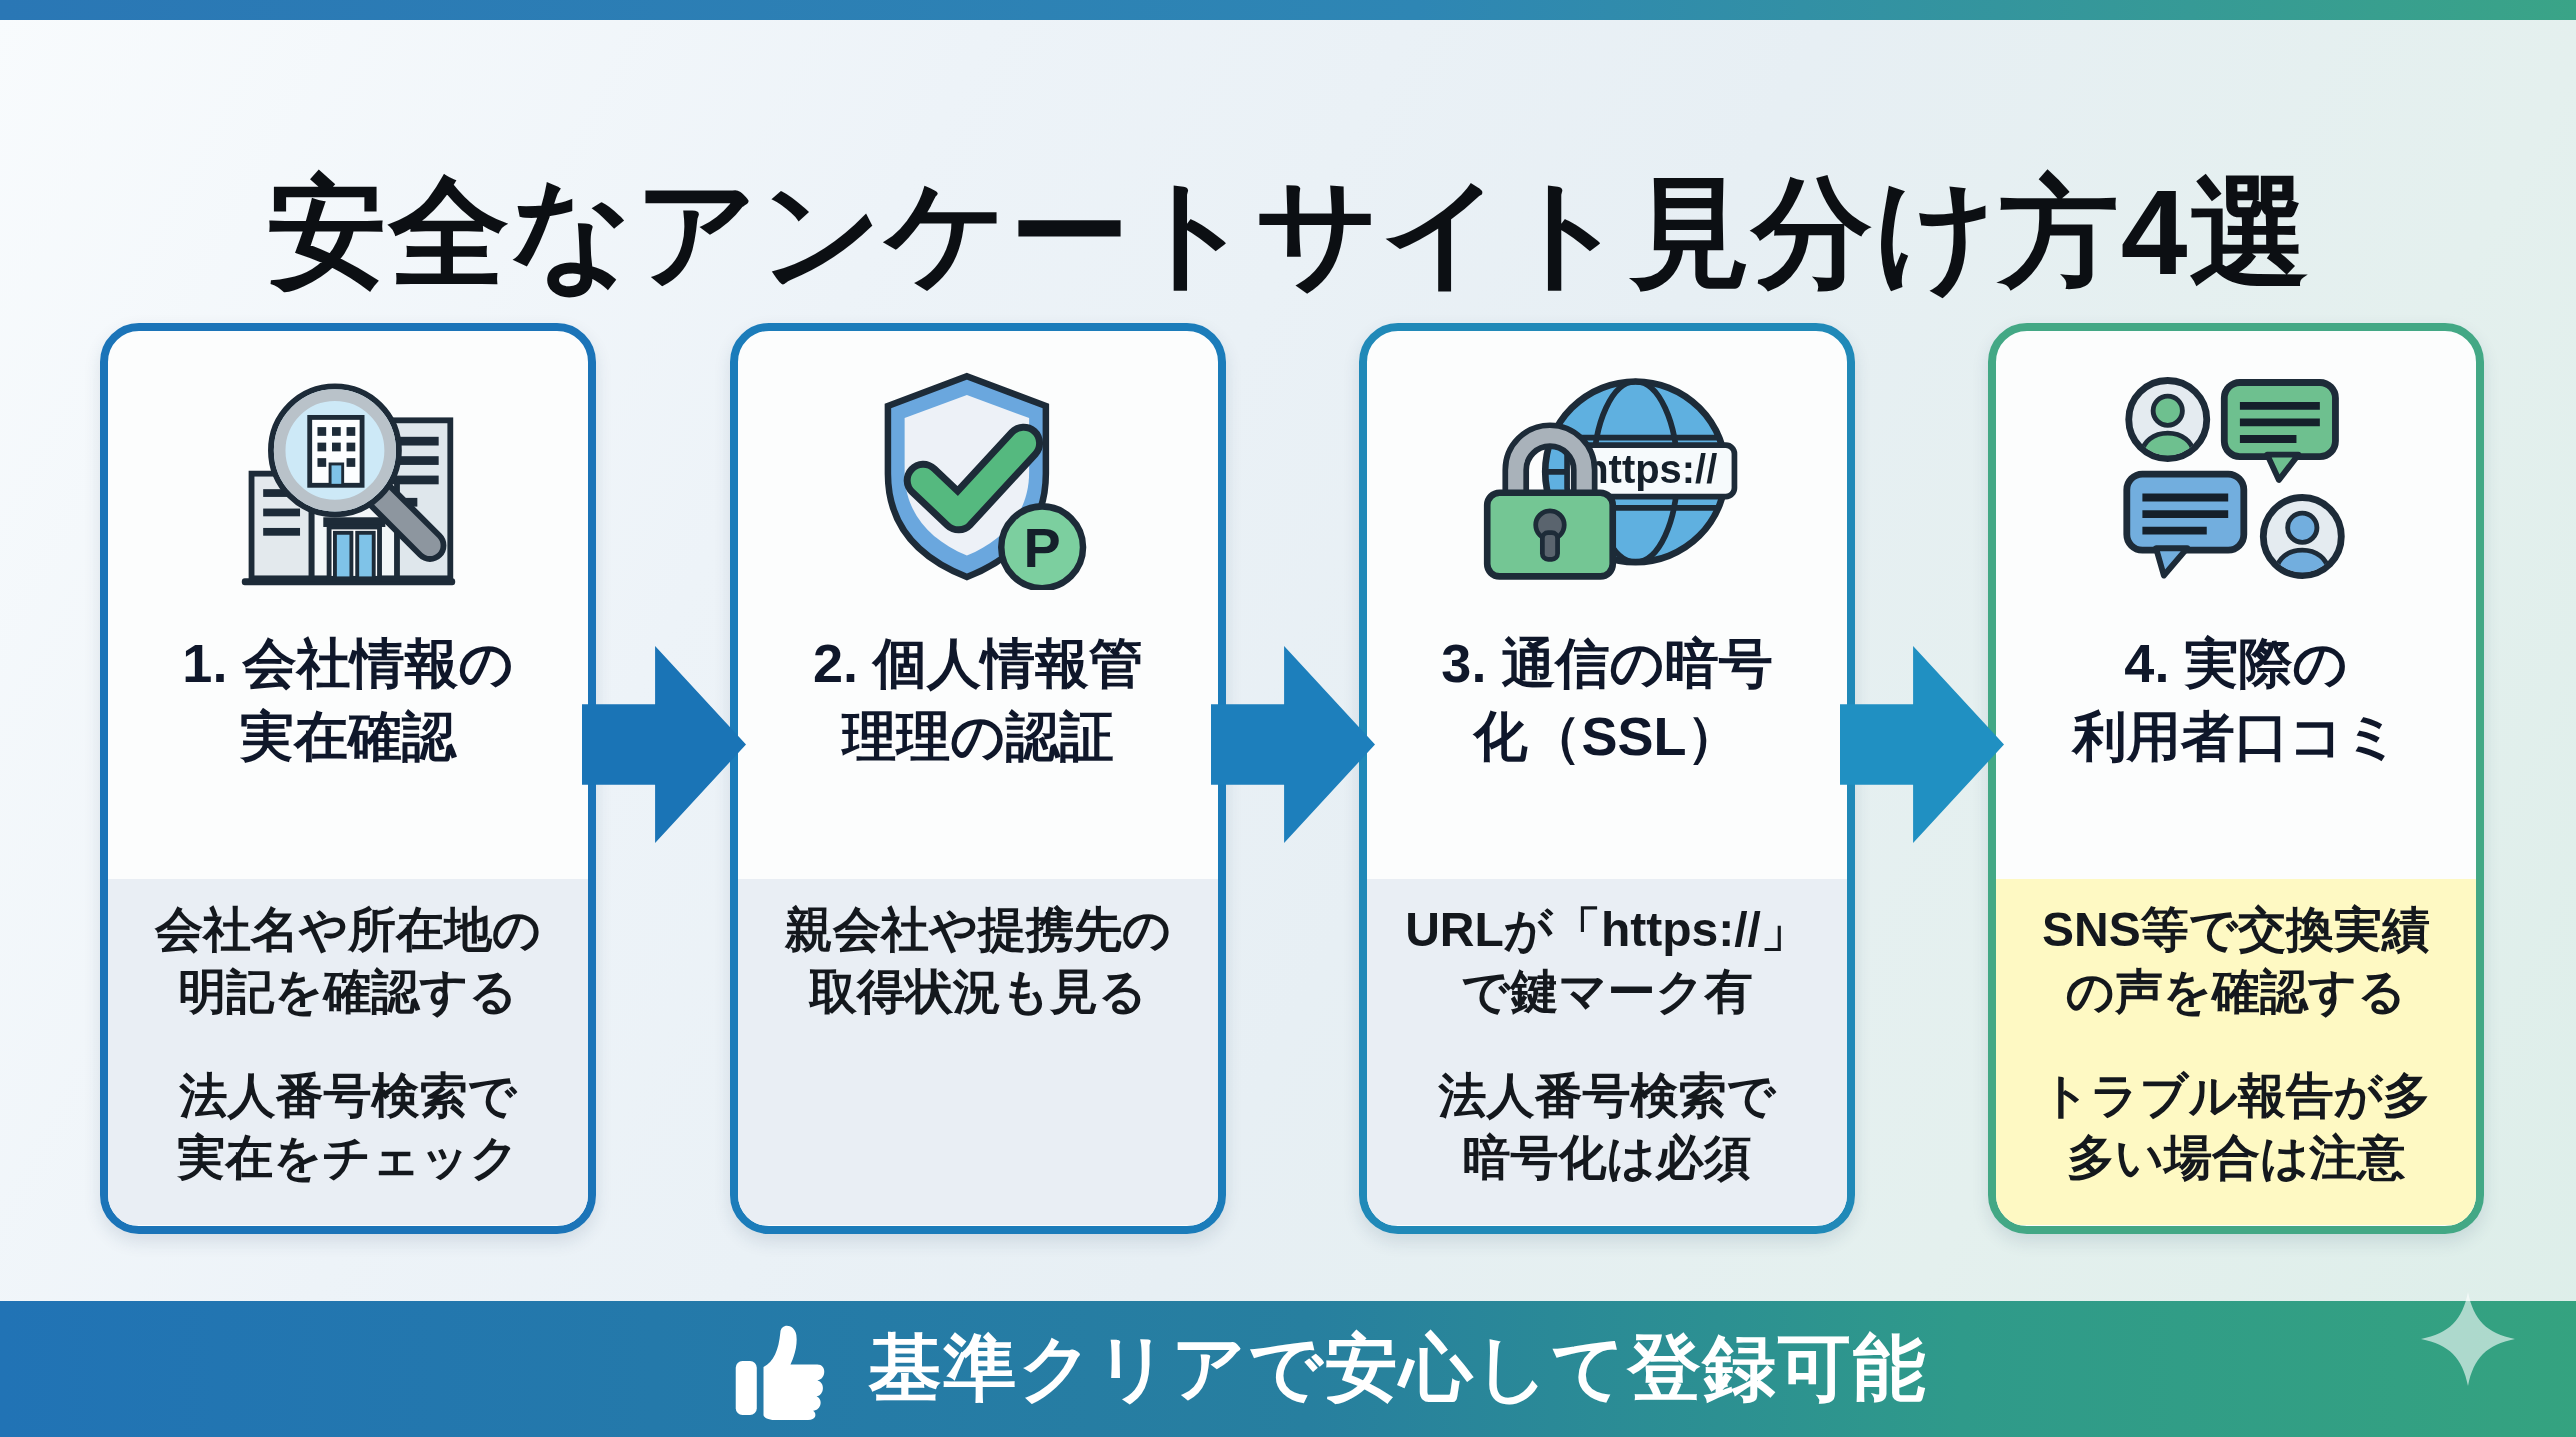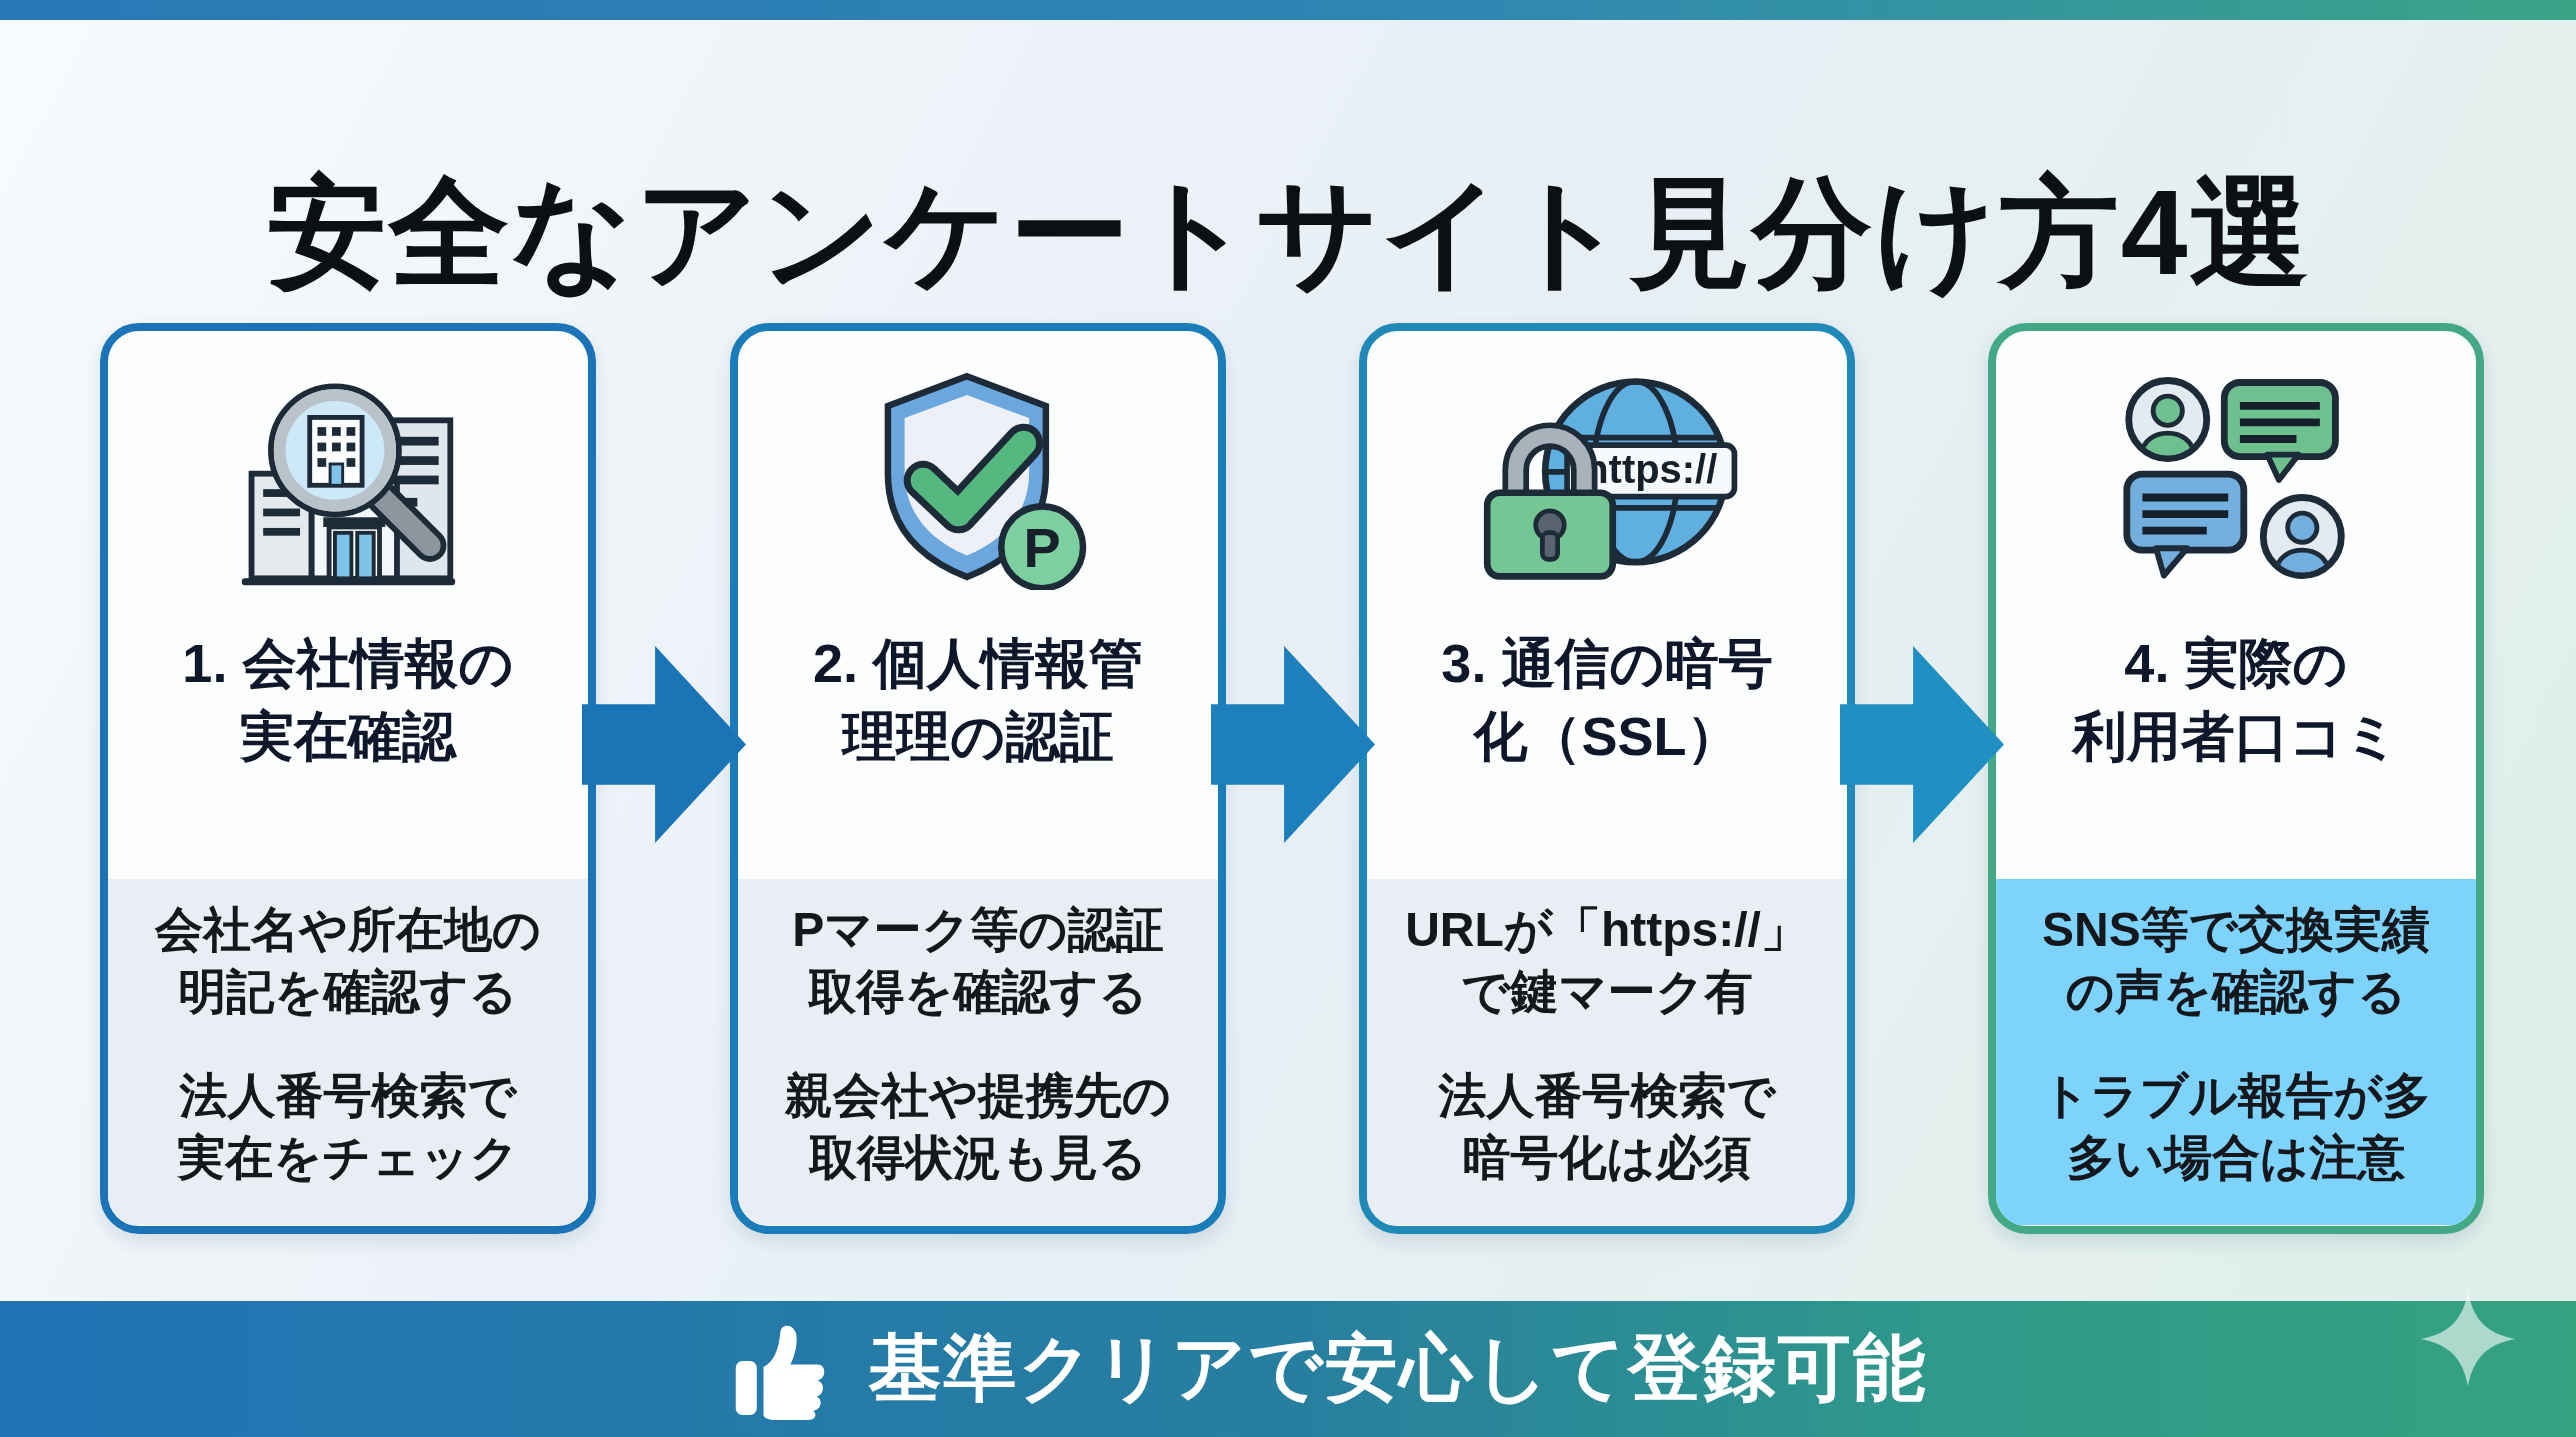--- a/index.html
+++ b/index.html
@@ -29,21 +29,21 @@
   .card-head{height:548px;display:flex;flex-direction:column;align-items:center;}
   .icon-box{margin-top:36px;height:223px;display:flex;align-items:center;justify-content:center;}
   .card-title{
     margin-top:37px;text-align:center;font-size:54px;font-weight:800;
     line-height:1.36;white-space:pre-line;color:#0f172a;
   }
   .card-body{
     height:346px;padding-top:20px;box-sizing:border-box;text-align:center;
   }
   .card1 .card-body,.card2 .card-body,.card3 .card-body{background:#e9eef4;}
-  .card4 .card-body{background:#7dd3fc;}
+  .card4 .card-body{background:#fef9c3;}
   .card-point{
     margin:0 0 41px 0;font-size:48px;font-weight:700;line-height:1.3;
     white-space:pre-line;color:#14181d;
   }
   .arrow{position:absolute;top:646px;width:164px;height:197px;z-index:5;}
   .footer-band{
     position:absolute;left:0;top:1301px;width:2576px;height:137px;
     background:linear-gradient(90deg,#2173b5 0%,#277f9f 50%,#2f9a8a 75%,#35a37f 100%);
     display:flex;align-items:center;justify-content:center;gap:39px;padding-left:40px;
   }
@@ -114,22 +114,20 @@
         <polyline points="68,122 106,158 176,82" fill="none" stroke="#1d2b38" stroke-width="42" stroke-linecap="round" stroke-linejoin="round"></polyline>
         <polyline points="68,122 106,158 176,82" fill="none" stroke="#55b97f" stroke-width="27" stroke-linecap="round" stroke-linejoin="round"></polyline>
         <circle cx="196" cy="194" r="44" fill="#7ccf9f" stroke="#1d2b38" stroke-width="7"></circle>
         <text x="196" y="215" text-anchor="middle" font-size="60" font-weight="bold" fill="#15202b">P</text>
       </svg>
     </div>
     <div class="card-title">2. 個人情報管
 理理の認証</div>
   </div>
   <div class="card-body">
-    <p class="card-point">Pマーク等の認証
-取得を確認する</p>
     <p class="card-point">親会社や提携先の
 取得状況も見る</p>
   </div>
 </section>
 
 <section class="card card3">
   <div class="card-head">
     <div class="icon-box">
       <svg width="271" height="223" viewBox="0 0 285 230">
         <circle cx="172" cy="108" r="95" fill="#5fb0e0" stroke="#1d2b38" stroke-width="7"></circle>

